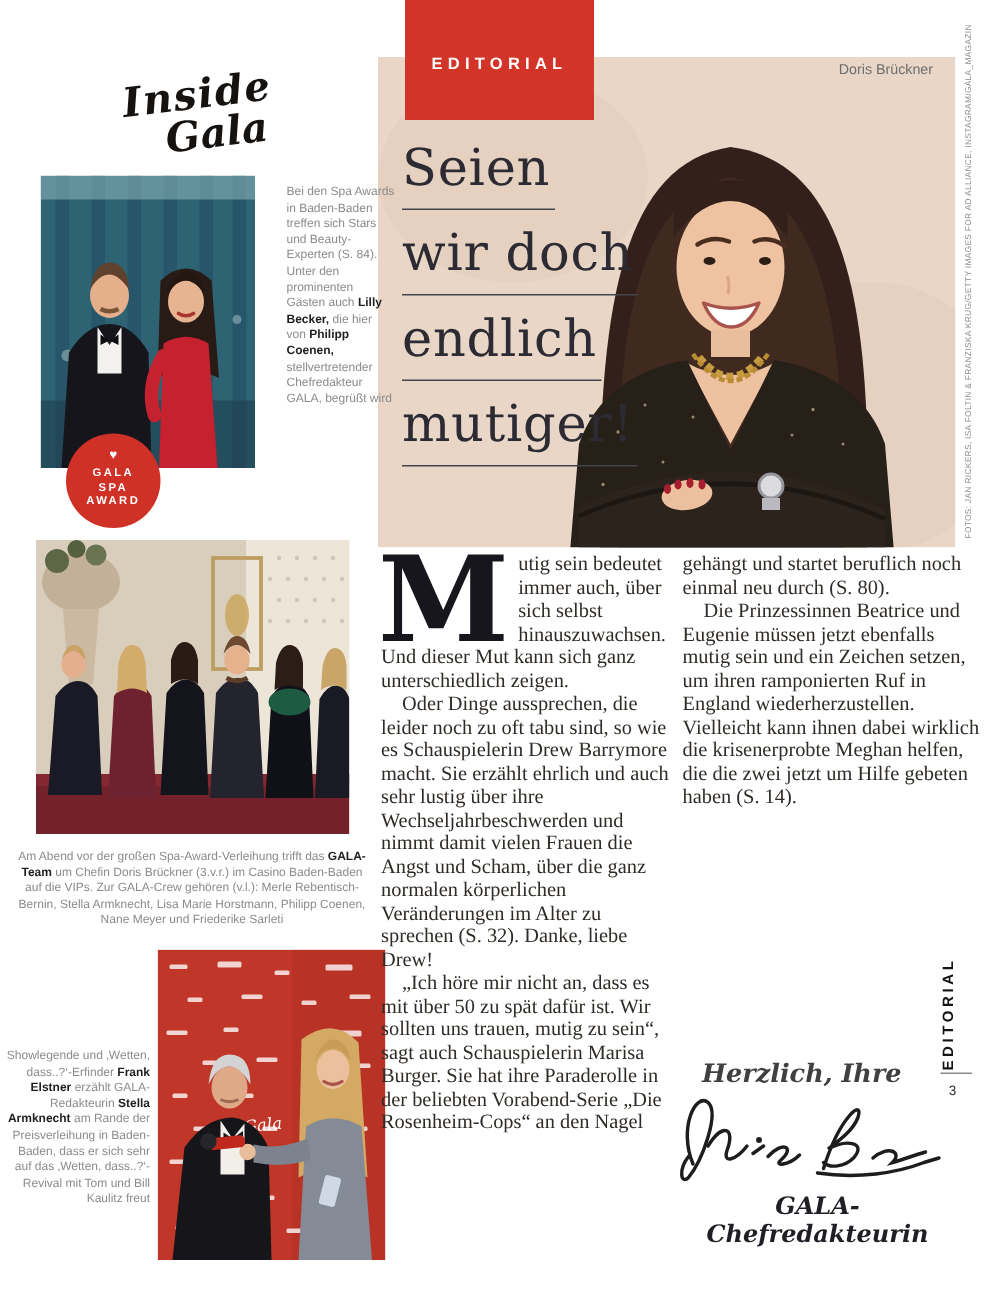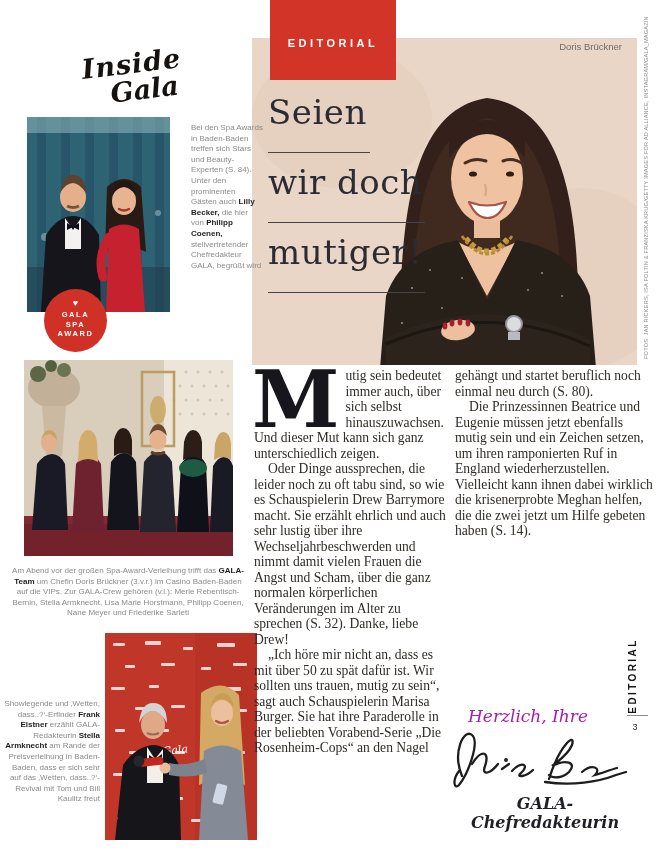--- a/index.html
+++ b/index.html
@@ -25,21 +25,21 @@
   .edtag{position:absolute;left:270px;top:0;width:126px;height:80px;background:#d23527;
          color:#ffffff;display:flex;align-items:center;justify-content:center;
          font-size:11px;font-weight:700;letter-spacing:3.5px;padding-top:6px;box-sizing:border-box;}
 
   .portrait-name{position:absolute;left:540px;top:41px;width:82px;text-align:right;
                  font-size:9.5px;color:#6e6d6b;}
 
   
   .headline{position:absolute;left:268px;top:92px;font-family:"DejaVu Serif",serif;
             color:#2c2b33;font-size:34px;font-weight:500;letter-spacing:0.5px;}
-  .headline .hl{display:table;padding:0 3px 20px 0;margin-bottom:9px;
+  .headline .hl{display:table;padding:0 3px 7px 0;margin-bottom:9px;
                 border-bottom:1.5px solid #45444c;white-space:nowrap;}
 
   
   .badge{position:absolute;left:44px;top:289px;width:63px;height:63px;border-radius:50%;
          background:#cf3127;color:#fff;text-align:center;z-index:5;
          font-size:7.5px;font-weight:700;letter-spacing:1.6px;line-height:9.5px;
          padding-top:0;box-sizing:border-box;}
   .badge .heart{font-size:9px;letter-spacing:0;line-height:10px;margin:9px 0 2px 0;}
 
   
@@ -54,21 +54,21 @@
            font-size:13.6px;line-height:15.5px;color:#2f2b26;text-align:left;}
   .col1{left:254px;top:368px;}
   .col2{left:455px;top:368px;}
   .bodycol p{margin:0;text-indent:14px;}
   .bodycol p.ni{text-indent:0;}
   .dropcap{float:left;font-family:"DejaVu Serif",serif;font-weight:700;color:#17161d;
            font-size:79px;line-height:60px;margin:2px 6px 0 -2px;}
 
   
   .salutation{position:absolute;left:468px;top:706px;font-family:"DejaVu Serif",serif;
-              font-style:italic;font-weight:400;font-size:17px;color:#a21caf;}
+              font-style:italic;font-weight:700;font-size:17px;color:#404040;}
   .signature{position:absolute;left:446px;top:722px;width:188px;height:76px;}
   .role{position:absolute;left:452px;top:794px;width:186px;text-align:center;
         font-family:"DejaVu Serif",serif;font-style:italic;font-weight:700;
         font-size:16px;color:#211f26;}
 
   
   .vcredit{position:absolute;left:498px;top:204px;width:300px;height:10px;
            transform:rotate(-90deg);font-size:5.6px;color:#8d8d89;letter-spacing:0.2px;
            white-space:nowrap;text-align:left;}
   .vsection{position:absolute;left:596px;top:669px;width:76px;height:14px;
@@ -144,20 +144,21 @@
       <rect x="256" y="294" width="12" height="8" fill="#b9b9bf"></rect>
     </svg>
   </div>
 
   <div class="edtag">EDITORIAL</div>
   <div class="portrait-name">Doris Brückner</div>
 
   <div class="headline">
     <span class="hl">Seien</span>
     <span class="hl">wir doch</span>
+    <span class="hl">endlich</span>
     <span class="hl">mutiger!</span>
   </div>
 
   <div class="ph ph1">
     <svg width="143" height="195" viewBox="0 0 143 195">
       <rect width="143" height="195" fill="#2e6374"></rect>
       <g fill="#27566a">
           <rect x="10" width="9" height="195"></rect>
           <rect x="34" width="9" height="195"></rect>
           <rect x="58" width="9" height="195"></rect>

